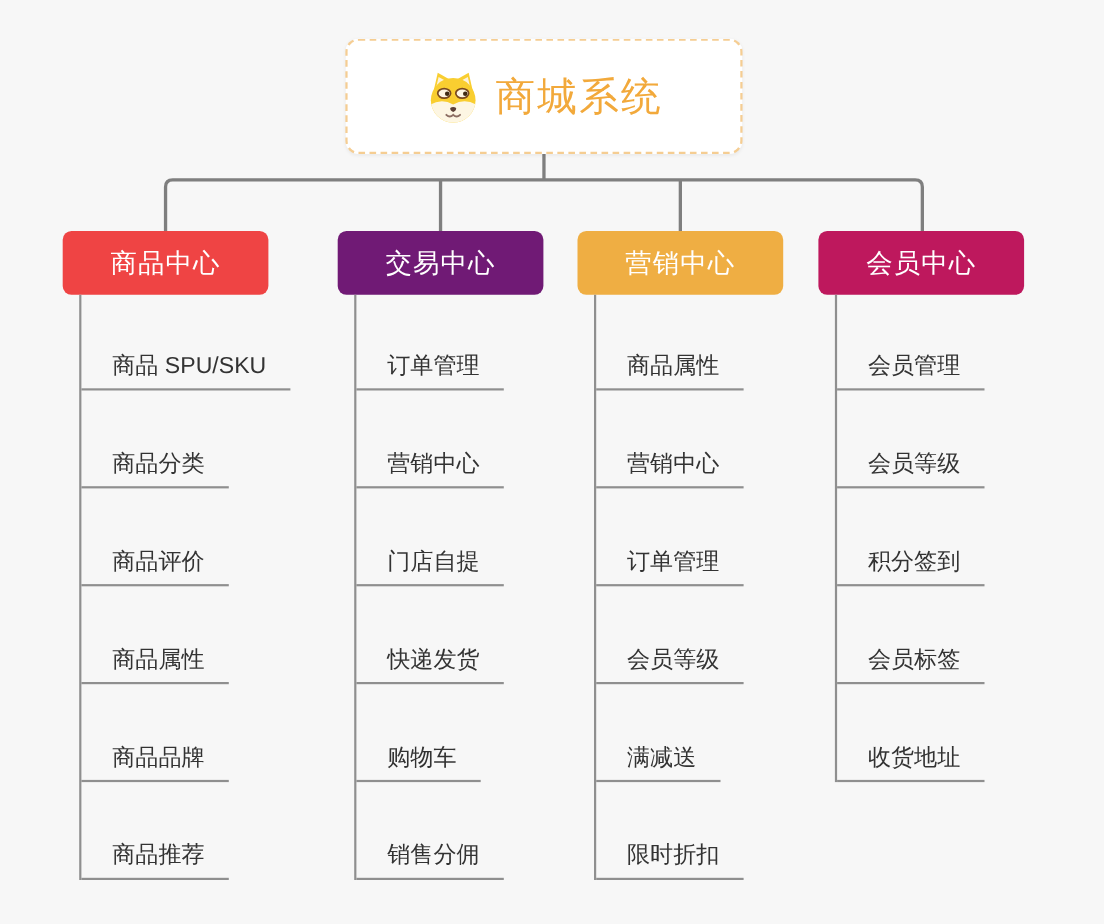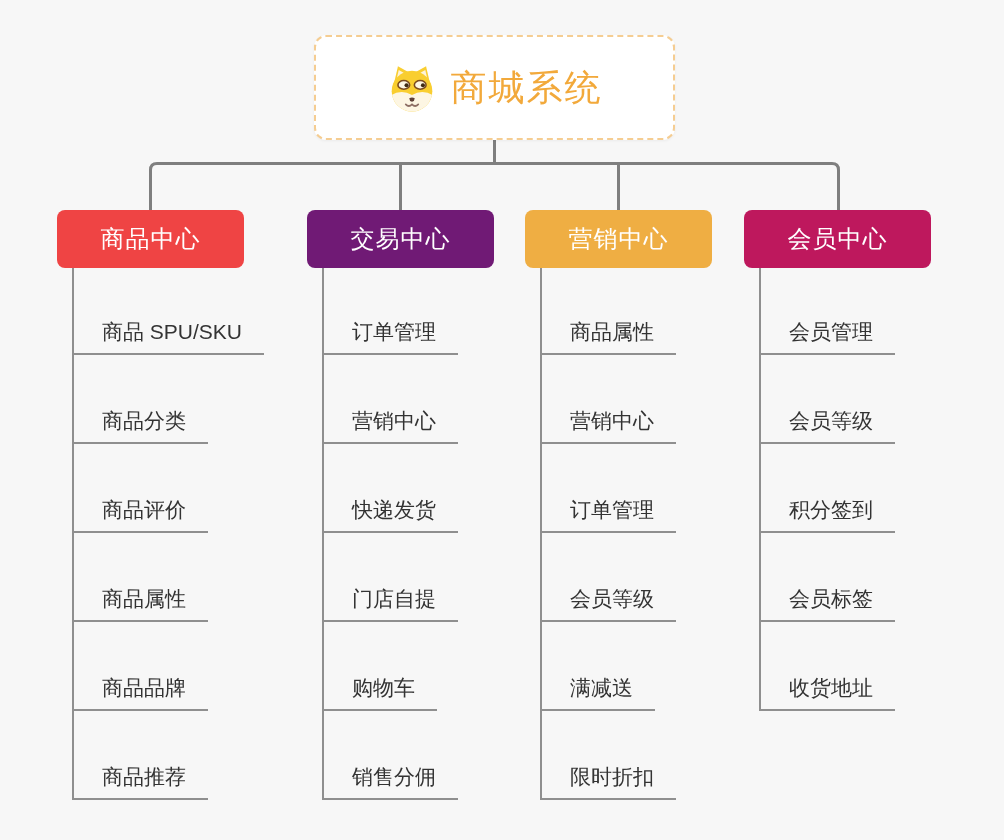--- a/index.html
+++ b/index.html
@@ -115,22 +115,22 @@
           <div class="child">商品属性</div>
           <div class="child">商品品牌</div>
           <div class="child">商品推荐</div>
         </div>
       </div>
       <div class="branch branch-1">
         <div class="branch-box" style="background: #701a75;">交易中心</div>
         <div class="children">
           <div class="child">订单管理</div>
           <div class="child">营销中心</div>
+          <div class="child">门店自提</div>
           <div class="child">快递发货</div>
-          <div class="child">门店自提</div>
           <div class="child">购物车</div>
           <div class="child">销售分佣</div>
         </div>
       </div>
       <div class="branch branch-2">
         <div class="branch-box" style="background: rgb(239, 174, 67);">营销中心</div>
         <div class="children">
           <div class="child">商品属性</div>
           <div class="child">营销中心</div>
           <div class="child">订单管理</div>

